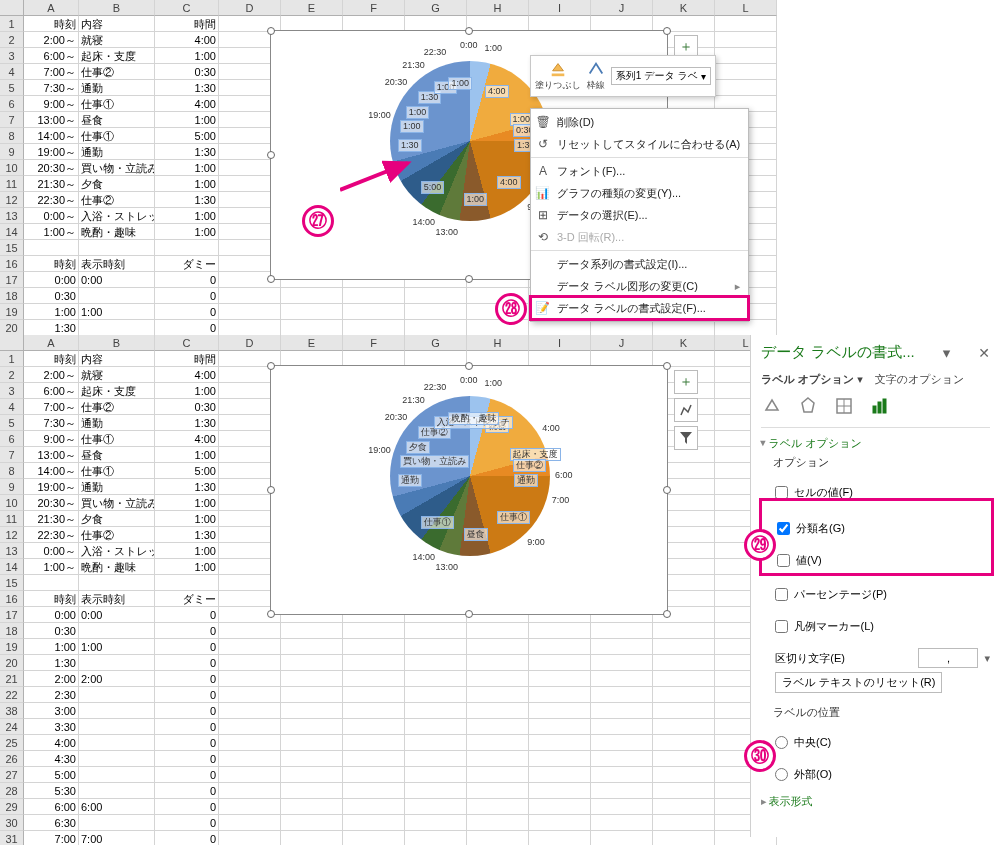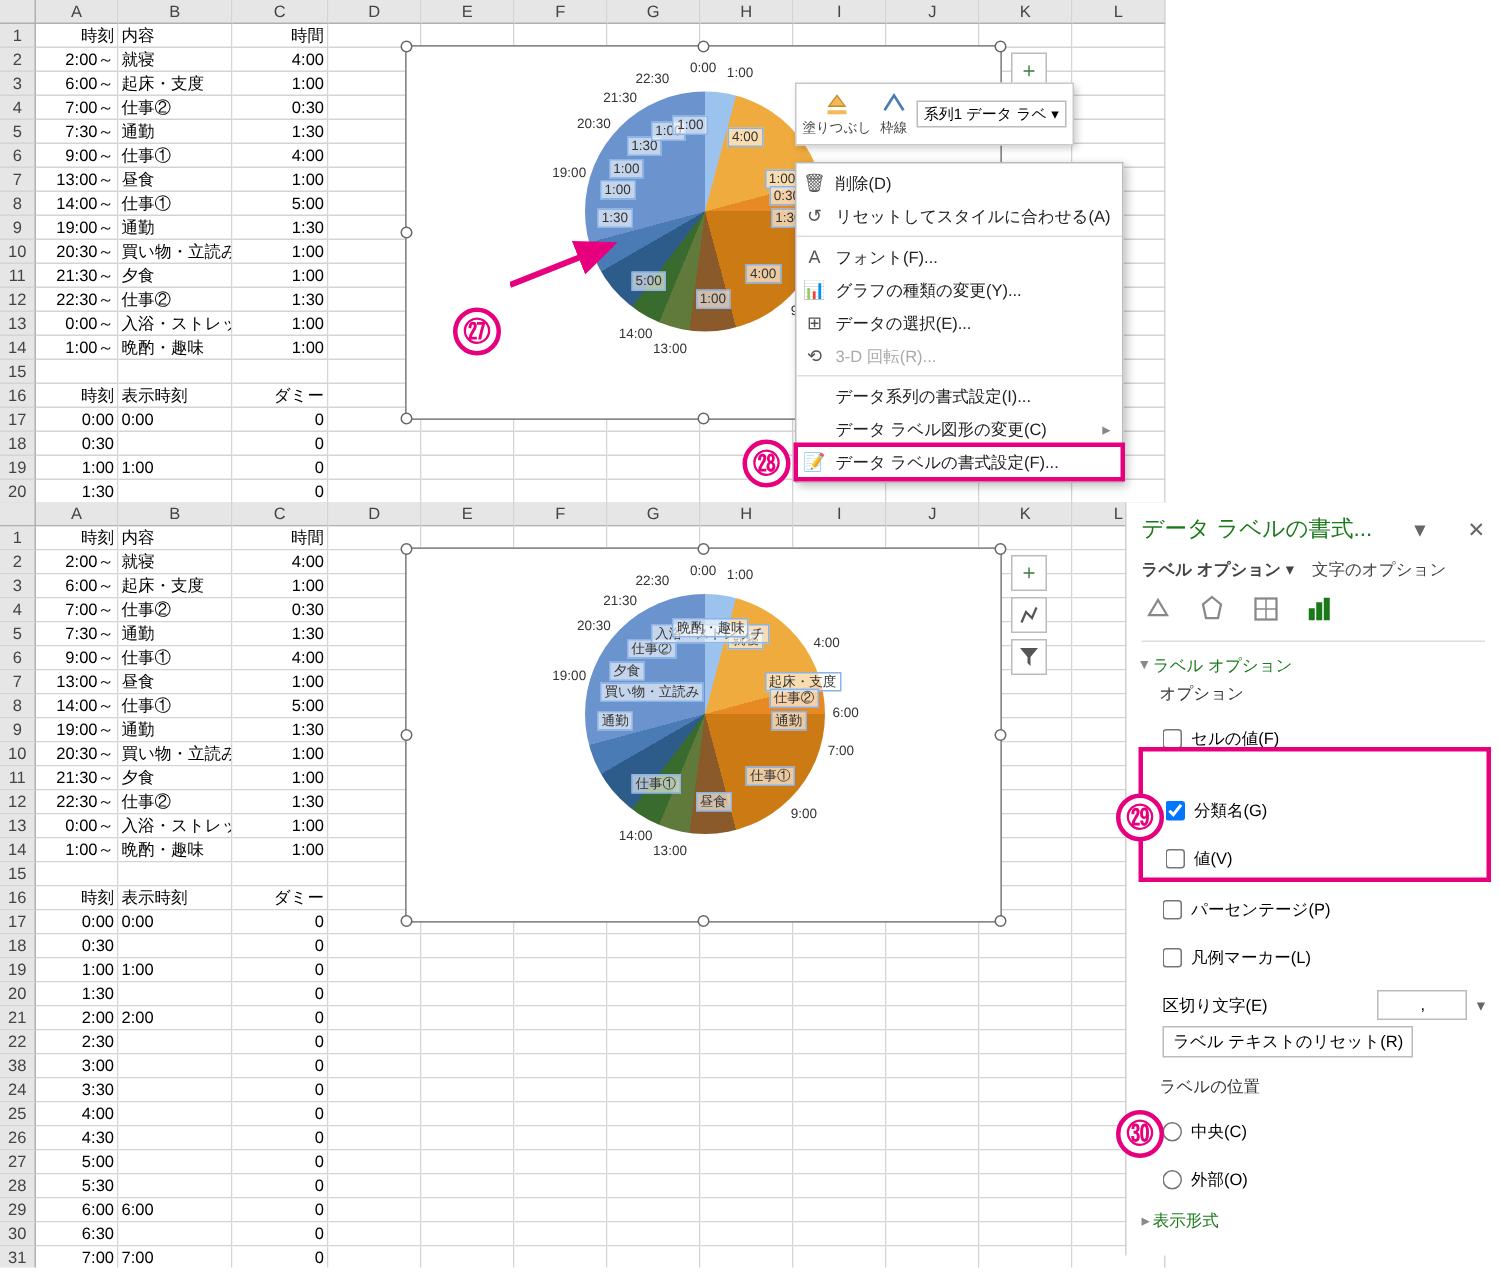--- a/index.html
+++ b/index.html
@@ -54,21 +54,21 @@
 .fp-tabs .t { display:flex; align-items:center; gap:3px; }
 .fp-icon-row { display:flex; gap:14px; margin:8px 0 10px; }
 .fp-iconbtn { width:22px; height:22px; display:flex; align-items:center; justify-content:center; }
 .fp-iconbtn.active svg path, .fp-iconbtn.active svg rect { stroke:#1a7a1a; }
 .fp-section-title { color:#1a7a1a; font-size:11px; margin:8px 0 4px; cursor:pointer; }
 .fp-section-title::before { content:"▸ "; color:#888; display:inline-block; transform:rotate(90deg); margin-right:2px; }
 .fp-section-title.collapsed::before { transform:none; }
 .fp-sub { font-size:11px; color:#333; margin:4px 0 2px; }
 .fp-row { display:flex; align-items:center; gap:6px; height:20px; padding-left:14px; font-size:11px;margin-top:12px; }
 .fp-row input[type=checkbox], .fp-row input[type=radio] { margin:0; }
-.fp-hl { outline:3px solid #e6007e; outline-offset:1px; padding:16px 2px 2px 12px; margin-left:2px; }
+.fp-hl { outline:3px solid #e6007e; outline-offset:1px; padding:4px 2px 2px 12px; margin-left:2px; }
 .fp-select { border:1px solid #bbb; height:20px; width:60px; text-align:center; font-size:11px; margin-left:auto; }
 .fp-reset { border:1px solid #bbb; padding:2px 6px; font-size:11px; display:inline-block; margin:4px 0 4px 14px; }
 
 
 .callout { position:absolute; width:32px; height:32px; border-radius:50%; background:#fff; border:3px solid #e6007e; color:#e6007e; font-weight:bold; font-size:18px; display:flex; align-items:center; justify-content:center; z-index:50; }
 .arrow { position:absolute; z-index:49; }
 </style>
 </head>
 <body>
 

